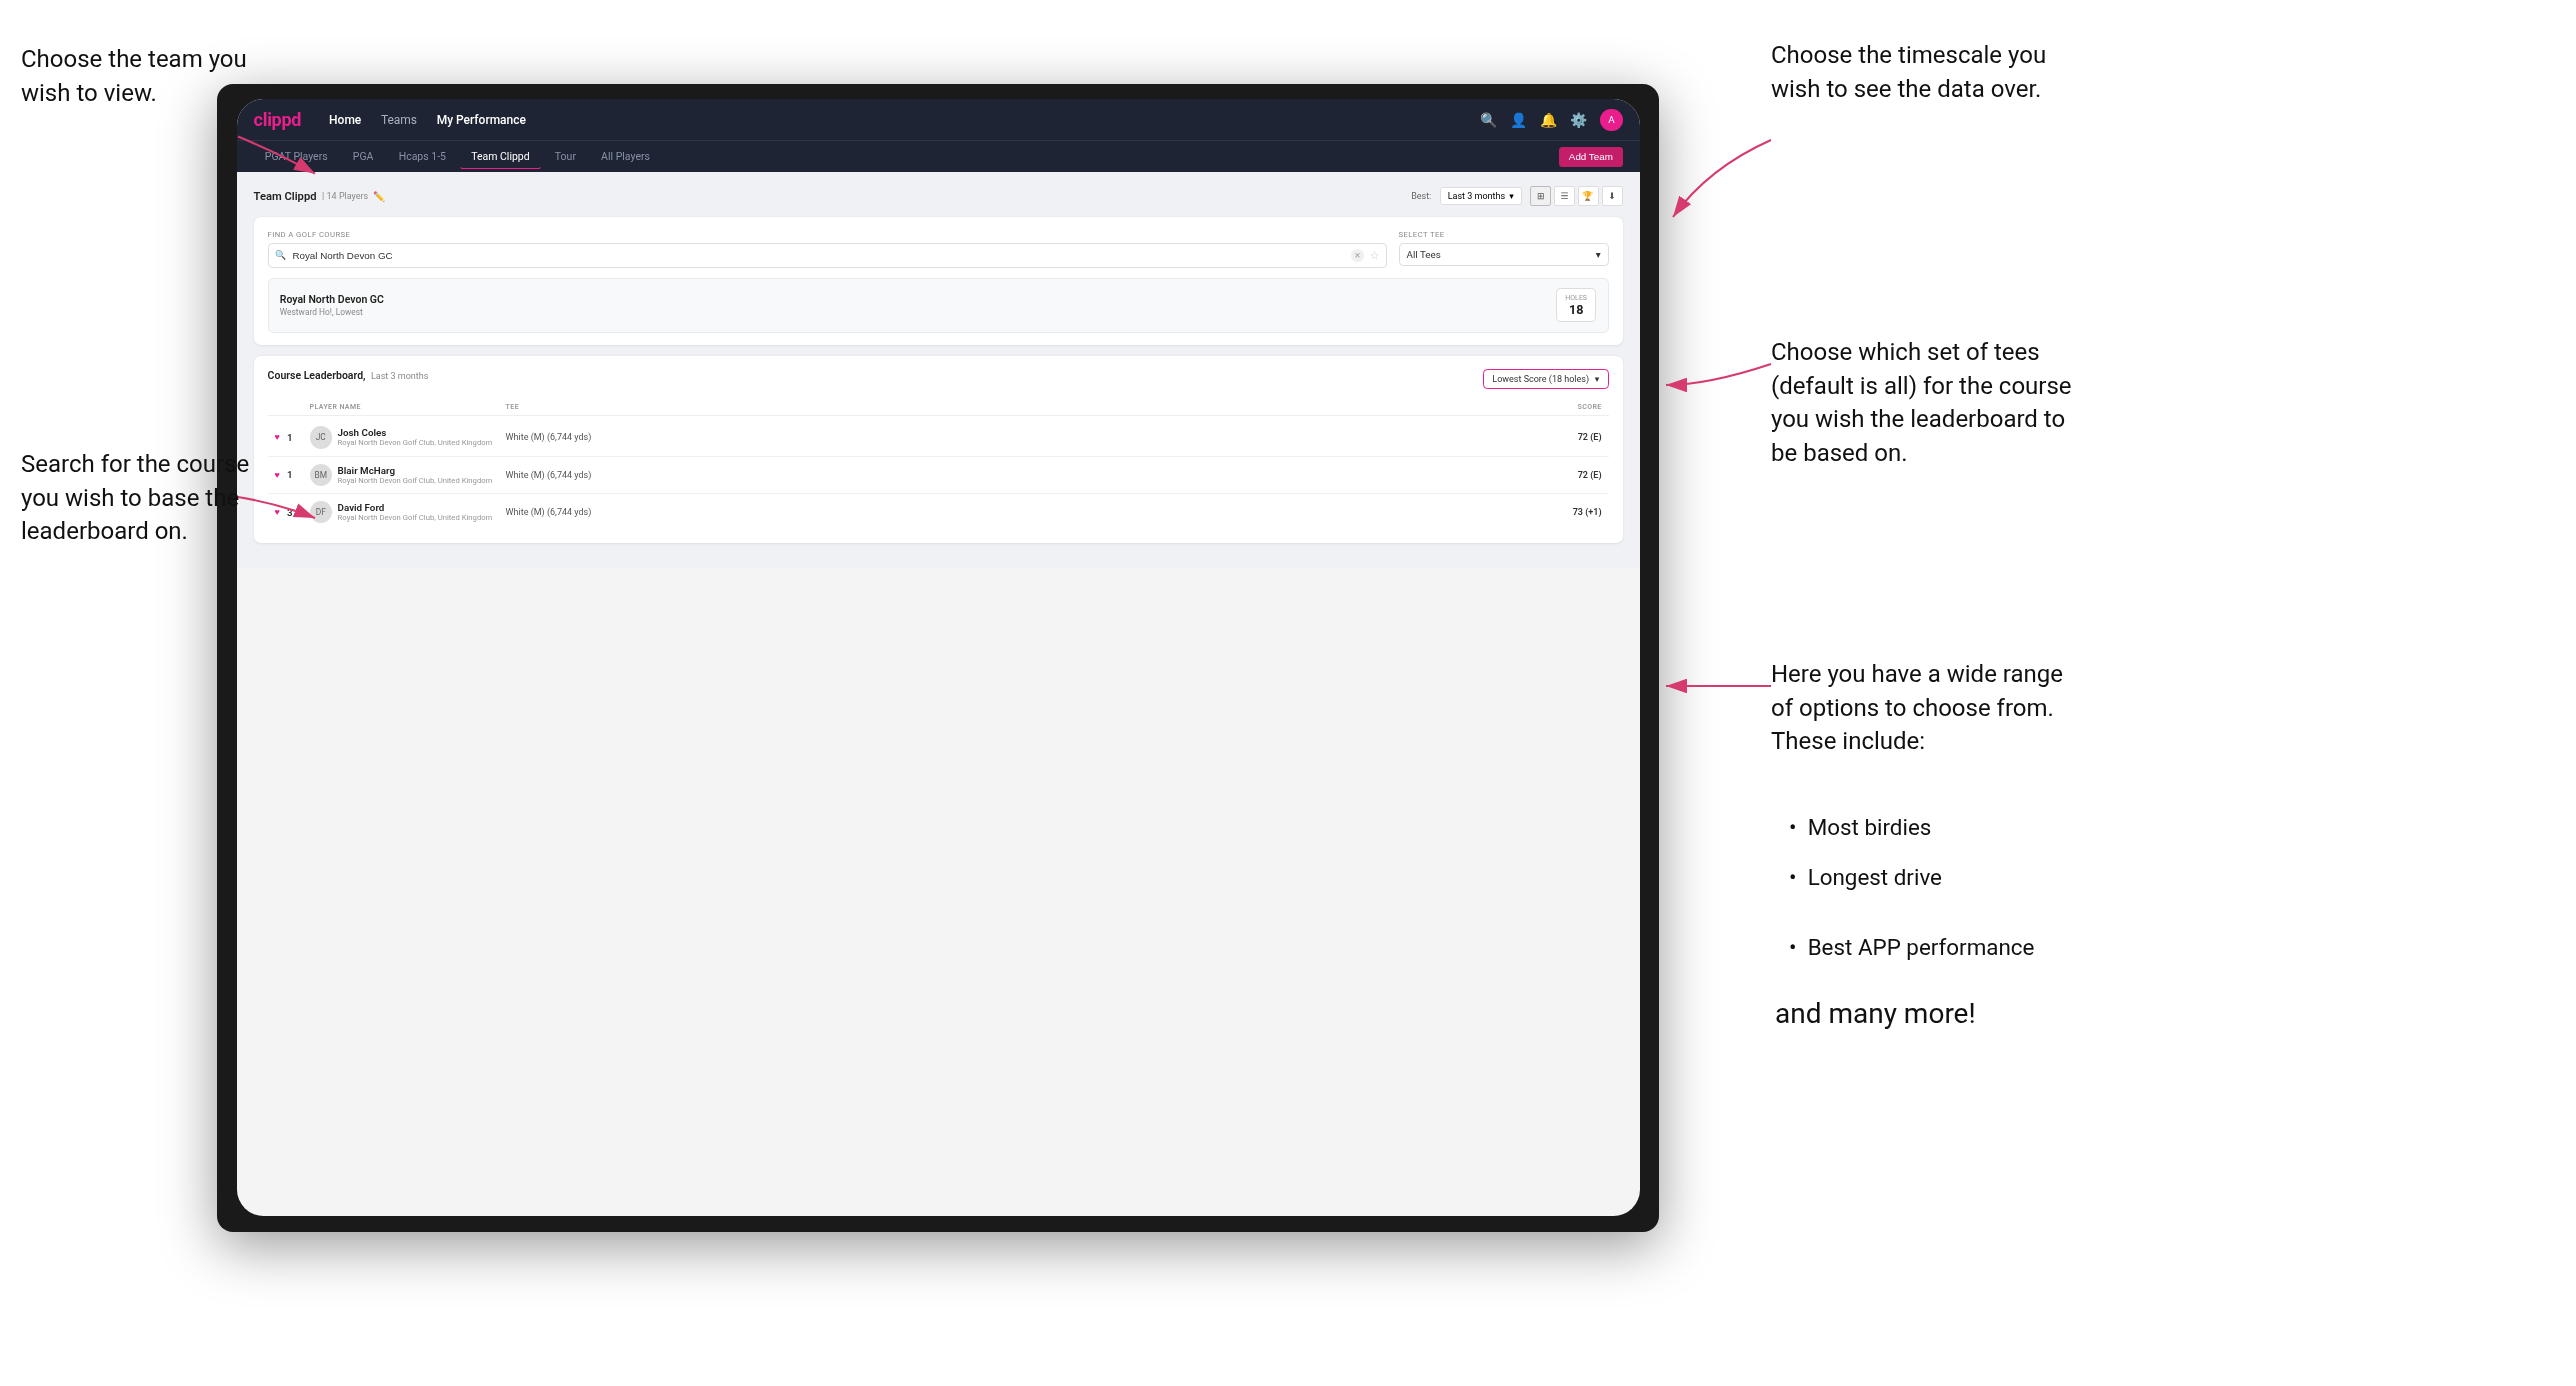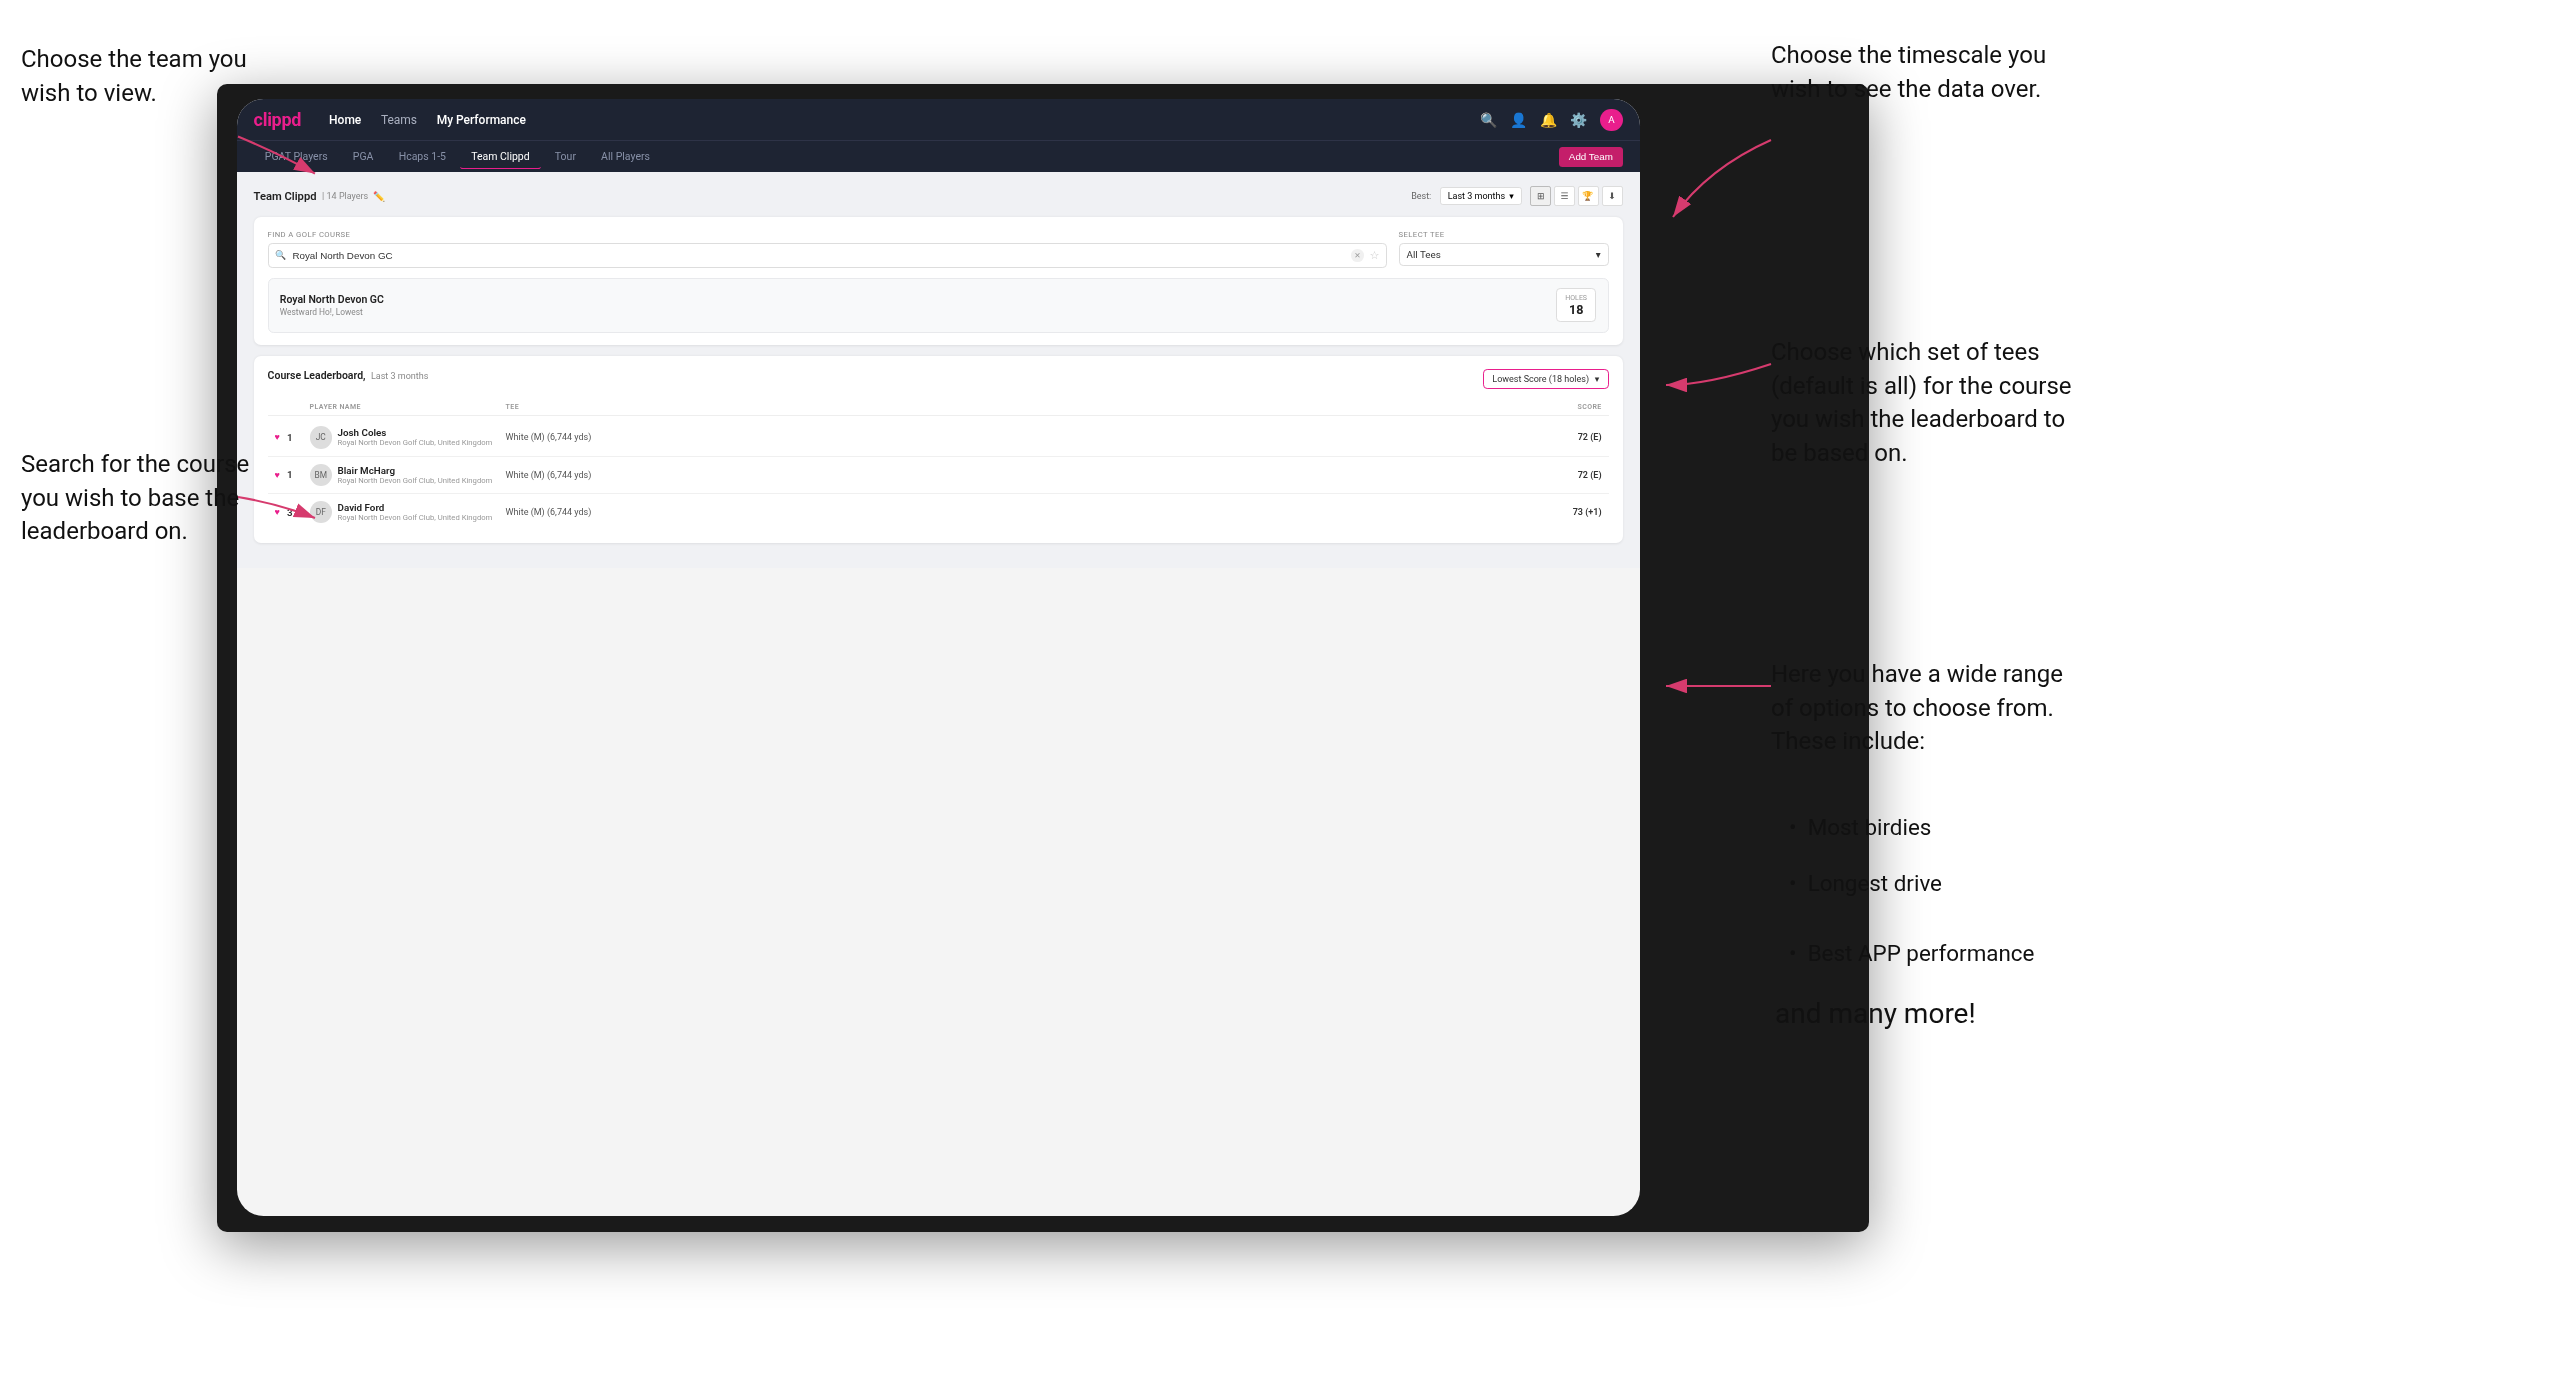--- a/index.html
+++ b/index.html
@@ -19,24 +19,24 @@
       color: #111;
       line-height: 1.4;
       font-weight: 400;
     }
 
     
     .tablet-frame {
       position: absolute;
       left: 217px;
       top: 84px;
-      width: 1652px;
+      width: 1442px;
       height: 1148px;
       background: #1a1a1a;
-      border-radius: 10px;
+      border-radius: 16px;
       box-shadow: 0 14px 56px rgba(0,0,0,0.4);
     }
 
     .tablet-screen {
       position: absolute;
       left: 19.6px;
       top: 15.4px;
       width: 1403px;
       height: 1117px;
       background: #f4f4f4;
@@ -680,18 +680,18 @@
   <path d="M 430 80 Q 340 80 280 80" stroke="#d63b6e" stroke-width="3" fill="none" marker-end="url(#arrowhead5)"></path>
   <defs>
     <marker id="arrowhead5" markerWidth="10" markerHeight="7" refX="10" refY="3.5" orient="auto">
       <polygon points="0 0, 10 3.5, 0 7" fill="#d63b6e"></polygon>
     </marker>
   </defs>
 </svg>
 
 <div class="annotation" style="top:812px;left:1789px;max-width:350px;font-size:22.4px;">
   <span>• &nbsp;<span>Most birdies</span></span><br>
-  <span style="display:block;margin-top:25px;">• &nbsp;<span>Longest drive</span></span><br>
+  <span style="display:block;margin-top:19px;">• &nbsp;<span>Longest drive</span></span><br>
   <span style="display:block;margin-top:7px;">• &nbsp;<span>Best APP performance</span></span>
 </div>
 
 <div class="annotation" style="top:994px;left:1775px;font-size:28px;">and many more!</div>
 
 
 </body></html>

